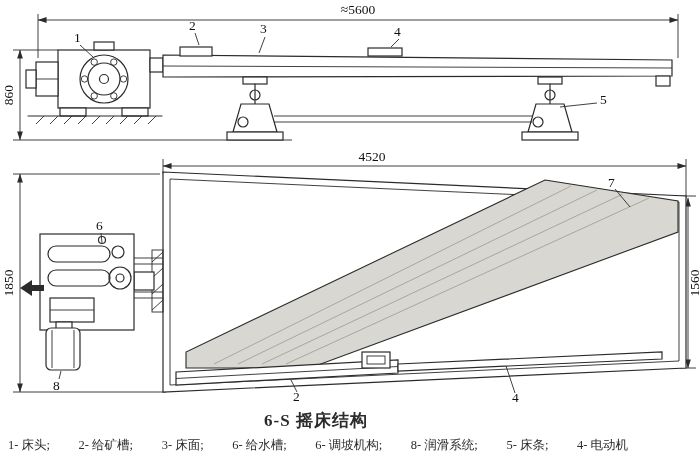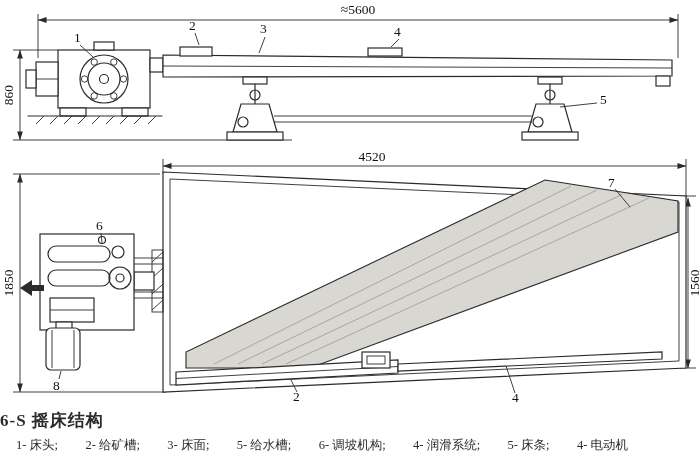--- a/index.html
+++ b/index.html
@@ -21,27 +21,27 @@
   .wfill { fill: #ffffff; stroke: var(--ink, #2b2b2b); stroke-width: 1.2; }
   .band  { fill: var(--riffle_fill, #d8d7d1); stroke: var(--ink, #2b2b2b); stroke-width: 1.1; }
   .riffle{ fill: none; stroke: #9b9a92; stroke-width: 0.8; }
   .solid { fill: var(--ink, #2b2b2b); stroke: none; }
   .arrfill { fill: var(--ink, #2b2b2b); }
   text.num {
     font-family: "Liberation Serif", "DejaVu Serif", serif;
     font-size: 13.5px; fill: #111111;
   }
   .caption {
-    font-weight: bold; font-size: 17px;
+    text-align: center; font-weight: bold; font-size: 17px;
     margin-top: 1px; letter-spacing: 1px;
     font-family: "Liberation Serif", "DejaVu Serif", serif;
   }
   .legend {
     display: flex; justify-content: space-between; align-items: baseline;
-    padding: 5px 4px 0 16px; font-size: 12.5px; white-space: nowrap; overflow: hidden;
+    padding: 5px 4px 0 8px; font-size: 12.5px; white-space: nowrap; overflow: hidden;
     font-family: "Liberation Serif", "DejaVu Serif", serif;
   }
 </style>
 </head>
 <body>
 
 <div class="page">
 
   <svg width="700" height="408" viewBox="0 0 700 408">
     <defs>
@@ -236,20 +236,20 @@
       </g>
     </g>
   </svg>
 
   <div class="caption">6-S 摇床结构</div>
 
   <div class="legend">
     <span>1- 床头;</span>
     <span>2- 给矿槽;</span>
     <span>3- 床面;</span>
-    <span>5- 给水槽;</span>
+    <span>6- 给水槽;</span>
     <span>6- 调坡机构;</span>
-    <span>4- 润滑系统;</span>
+    <span>8- 润滑系统;</span>
     <span>5- 床条;</span>
     <span>4- 电动机</span>
   </div>
 
 </div>
 
 </body></html>

